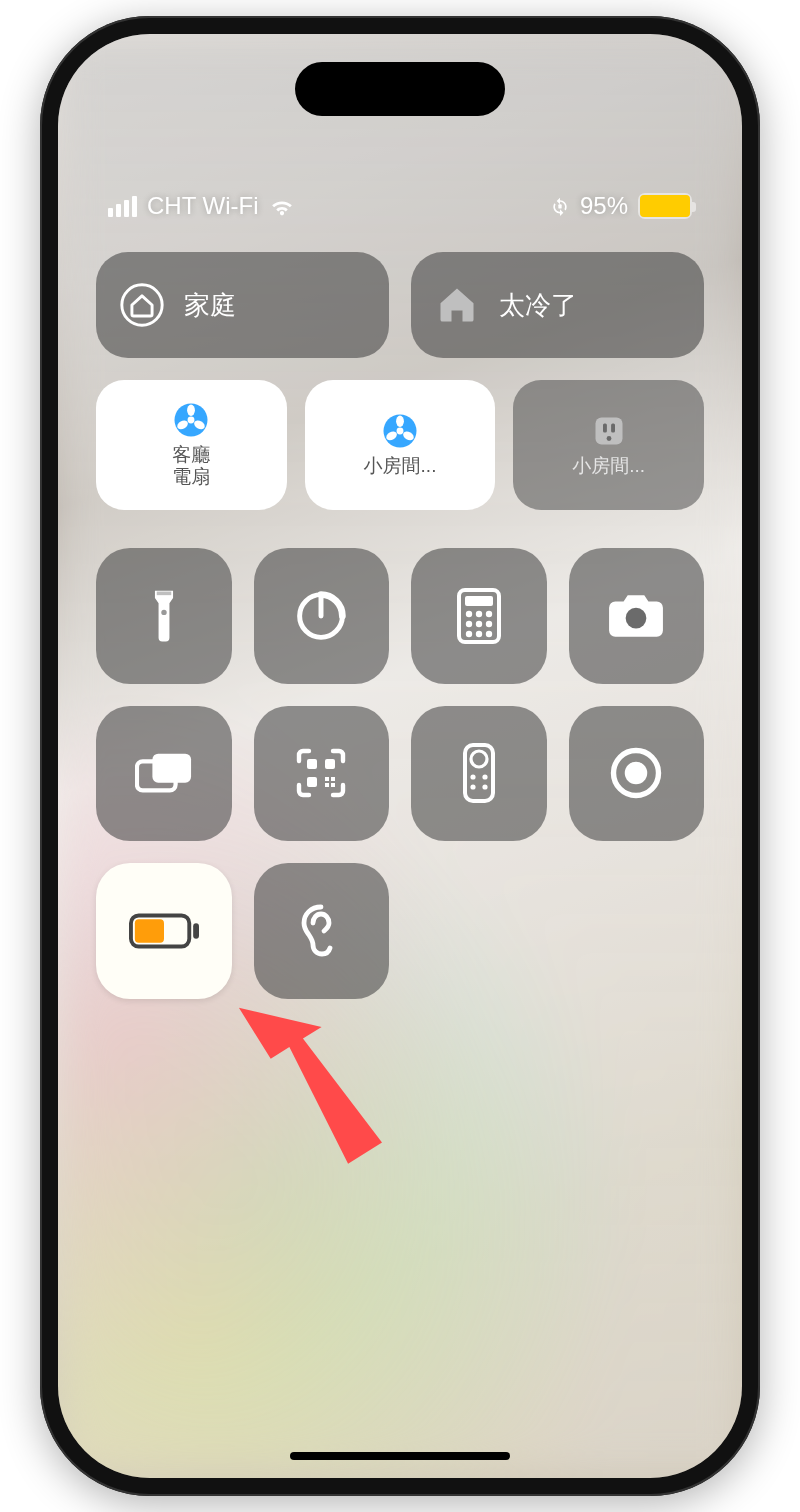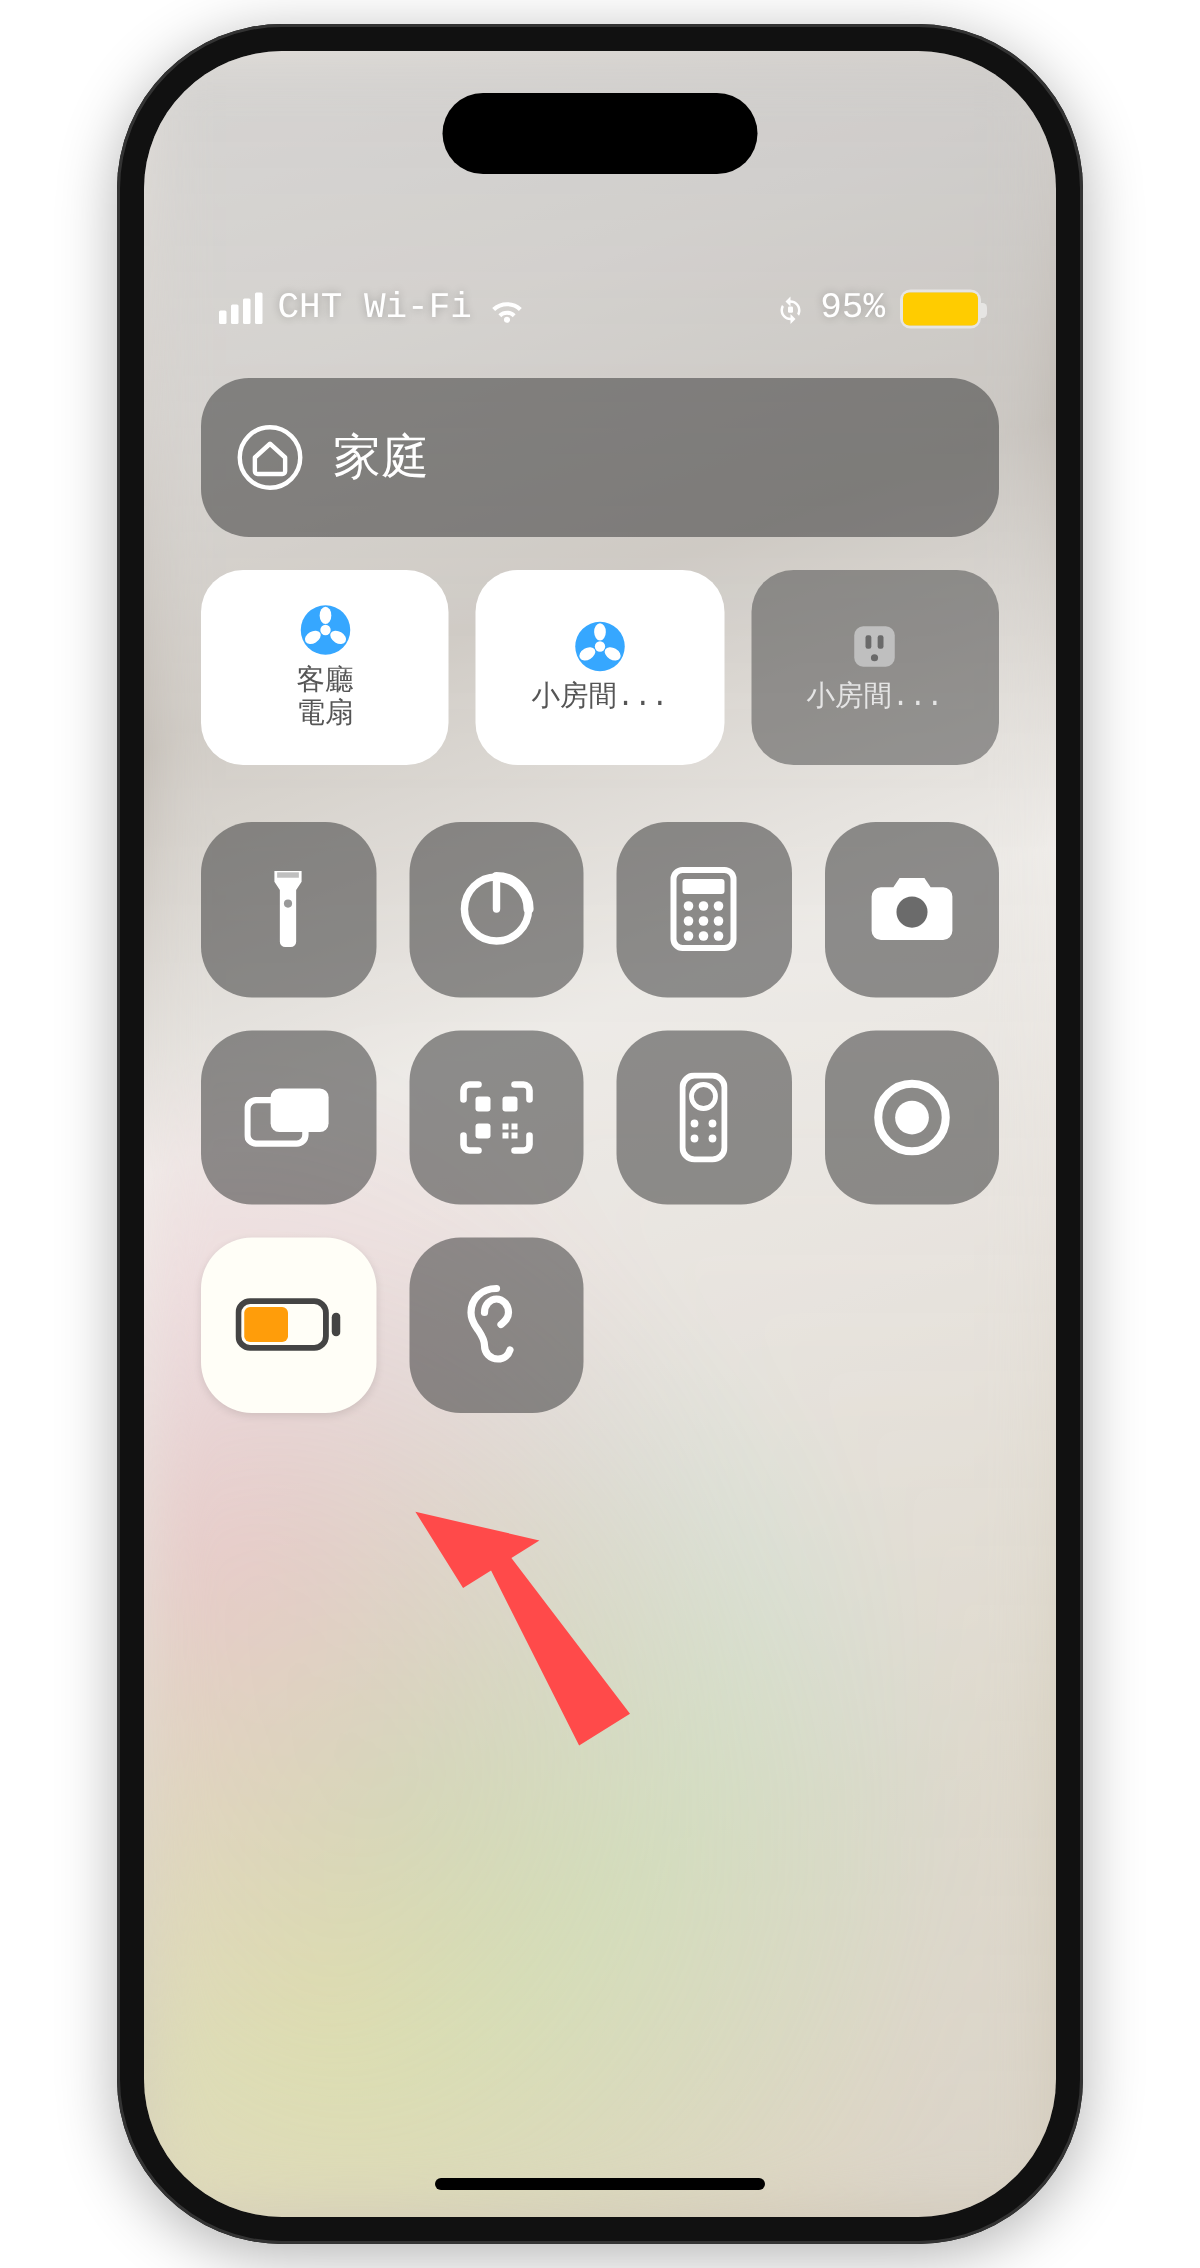--- a/index.html
+++ b/index.html
@@ -6,28 +6,27 @@
   body {
     width: 800px;
     height: 1512px;
     background: #fff;
     font-family: -apple-system, "Helvetica Neue", sans-serif;
     display: flex;
     align-items: center;
     justify-content: center;
   }
   .phone-frame {
-    width: 644px;
+    width: 720px;
     height: 1480px;
     background: #111;
     border-radius: 110px;
     padding: 18px;
     box-shadow: 0 0 0 2px #333 inset, 0 8px 40px rgba(0,0,0,.3);
     position: relative;
-    font-family: Liberation Mono, monospace;
   }
   .phone-inner {
     width: 100%;
     height: 100%;
     border-radius: 92px;
     background: linear-gradient(160deg, #e8e4df 0%, #d5d0cb 15%, #bcb5ad 28%, #f2efec 45%, #e7e1db 60%, #d6cfbe 80%, #cfc6b6 100%);
     position: relative;
     overflow: hidden;
   }
   .blur-bg {
@@ -92,21 +91,21 @@
   .wide-tile {
     flex: 1;
     height: 106px;
     background: rgba(60,60,60,.55);
     border-radius: 32px;
     display: flex; align-items: center;
     padding: 0 24px;
     gap: 20px;
   }
   .wide-tile .label {
-    color: #fff; font-size: 32px; font-weight: 500;
+    color: #fff; font-size: 26px; font-weight: 500;
   }
   .home-tiles { display:flex; gap:18px; margin-bottom: 38px; }
   .home-tile {
     flex:1;
     height: 130px;
     border-radius: 28px;
     display:flex; flex-direction:column;
     align-items:center; justify-content:center;
     gap: 6px;
     padding: 8px 6px;
@@ -177,20 +176,26 @@
 
     <div class="content">
 
       <div class="row">
         <div class="wide-tile">
           <svg width="44" height="44" viewBox="0 0 24 24">
             <circle cx="12" cy="12" r="11" fill="none" stroke="#fff" stroke-width="1.6"></circle>
             <path d="M6.5 12 12 7l5.5 5v5a1 1 0 0 1-1 1h-9a1 1 0 0 1-1-1v-5z" fill="none" stroke="#fff" stroke-width="1.6" stroke-linejoin="round"></path>
           </svg>
           <span class="label">家庭</span>
+        </div>
+        <div class="wide-tile">
+          <svg width="44" height="44" viewBox="0 0 24 24">
+            <path d="M3 11 12 3l9 8v9a1 1 0 0 1-1 1h-5v-6h-6v6H4a1 1 0 0 1-1-1v-9z" fill="#bfbfbf"></path>
+          </svg>
+          <span class="label">太冷了</span>
         </div>
       </div>
 
       <div class="home-tiles">
         <div class="home-tile light">
           <svg width="36" height="36" viewBox="0 0 24 24">
             <circle cx="12" cy="12" r="11" fill="#36a7ff"></circle>
             <circle cx="12" cy="12" r="2.3" fill="#fff"></circle>
             <g fill="#fff">
               <ellipse cx="12" cy="5.5" rx="2.6" ry="3.8"></ellipse>

